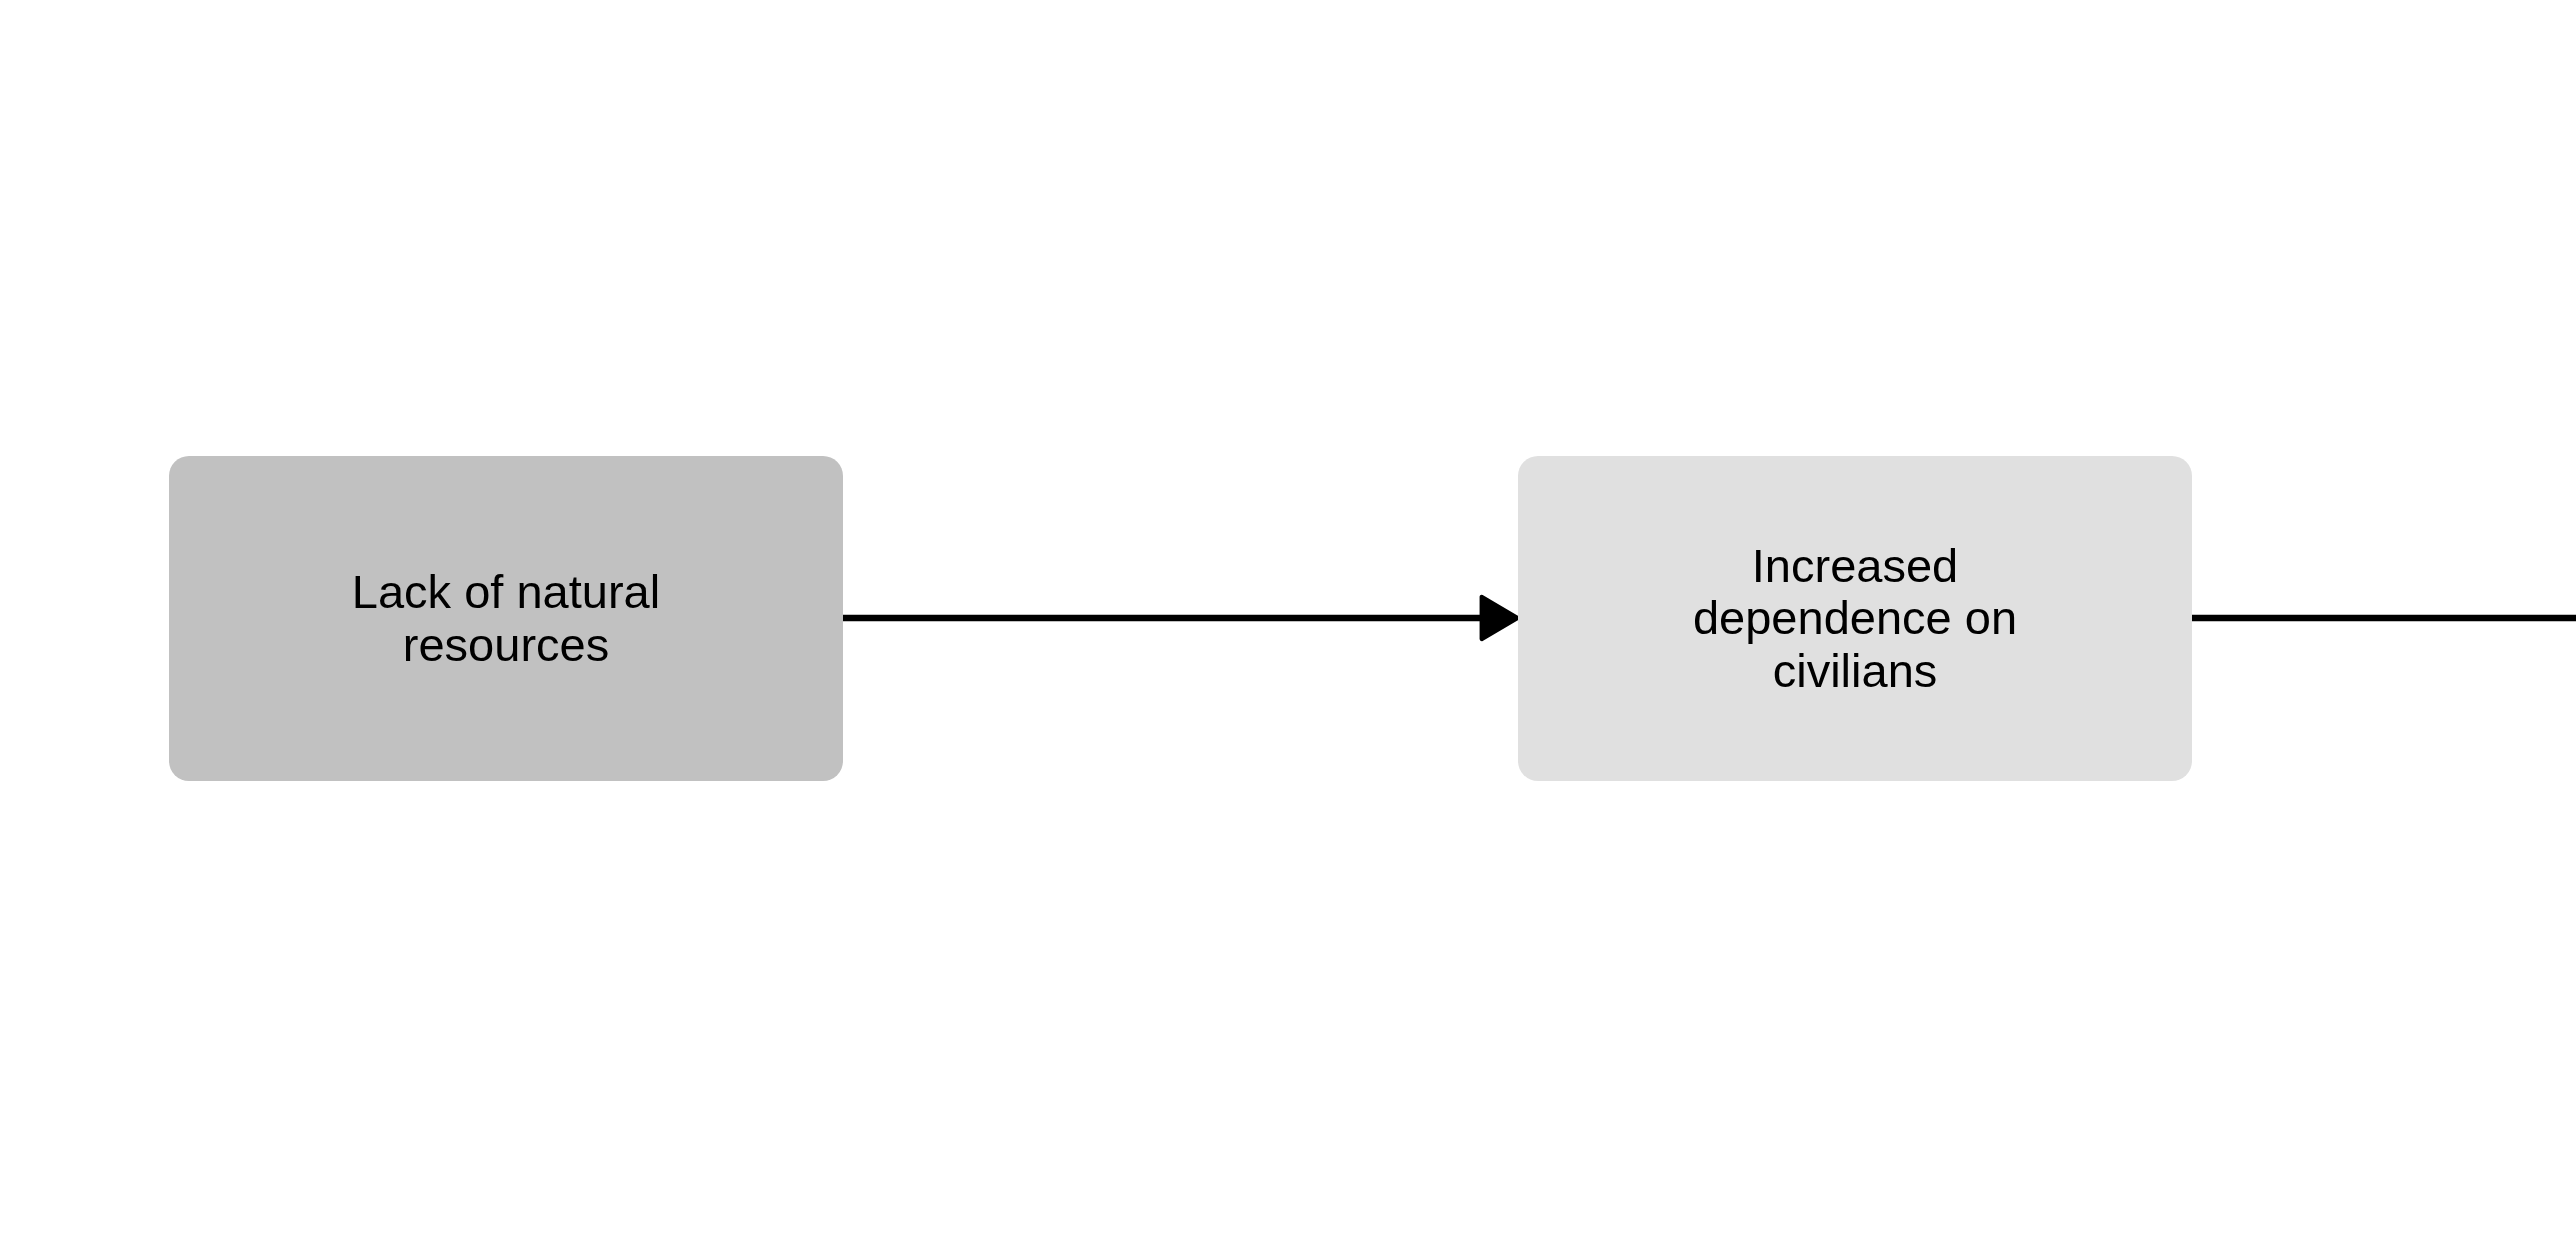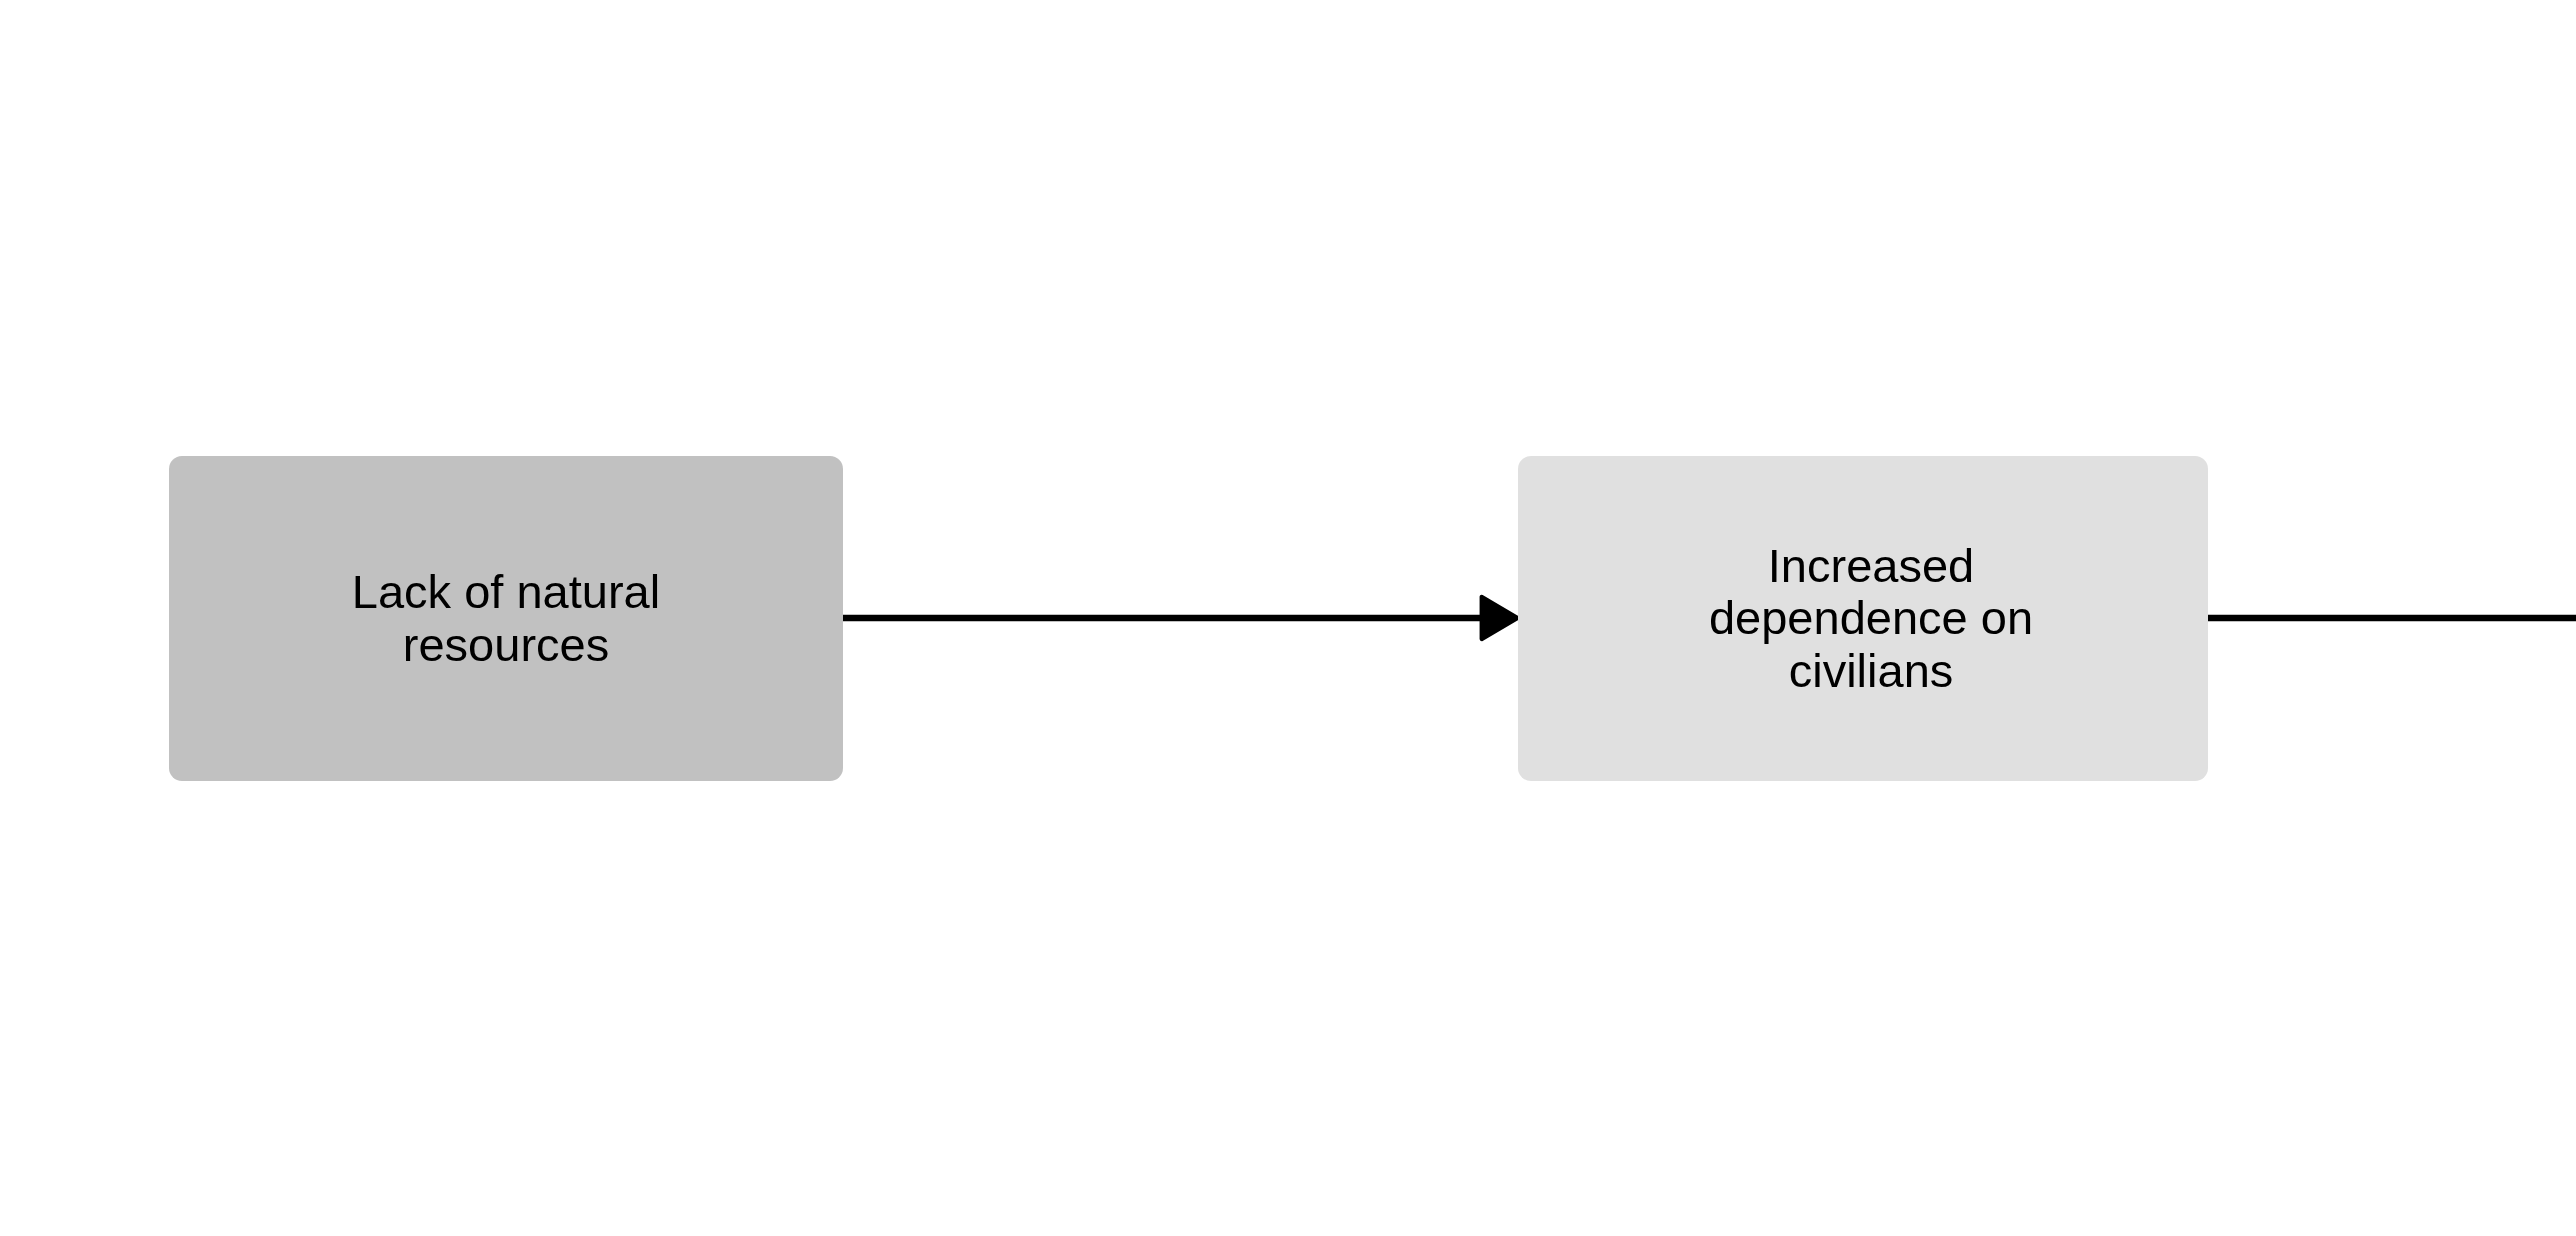--- a/index.html
+++ b/index.html
@@ -16,21 +16,21 @@
     position: absolute;
     left: 0; top: 0;
     width: 3709px; height: 1236px;
     pointer-events: none;
   }
   .node {
     position: absolute;
     top: 456px;
     height: 325px;
     width: 674px;
-    border-radius: 13px;
+    border-radius: 20px;
     display: flex;
     align-items: center;
     justify-content: center;
   }
   .node-label {
     white-space: pre-line;
     text-align: center;
     font-size: 47px;
     line-height: 1.12;
     font-weight: 400;
@@ -49,20 +49,20 @@
     <polygon class="edge-head" points="2876,1159 2876,1241 2946,1200" fill="#000000" stroke="#000000" stroke-width="8" stroke-linejoin="round"></polygon>
     <line class="edge-line" x1="4254" y1="1200" x2="5509" y2="1200" stroke="#000000" stroke-width="13" stroke-linecap="round"></line>
     <polygon class="edge-head" points="5503,1159 5503,1241 5573,1200" fill="#000000" stroke="#000000" stroke-width="8" stroke-linejoin="round"></polygon>
   </svg>
 
   <div class="node" id="node-0" style="background: rgb(193, 193, 193);">
     <span class="node-label" style="color: rgb(0, 0, 0);">Lack of natural
 resources</span>
   </div>
 
-  <div class="node" id="node-1" style="background: rgb(224, 224, 224); padding-left: 16px;">
+  <div class="node" id="node-1" style="background: rgb(224, 224, 224);">
     <span class="node-label" style="color: rgb(0, 0, 0);">Increased
 dependence on
 civilians</span>
   </div>
 
 </div>
 
 
 </body></html>

